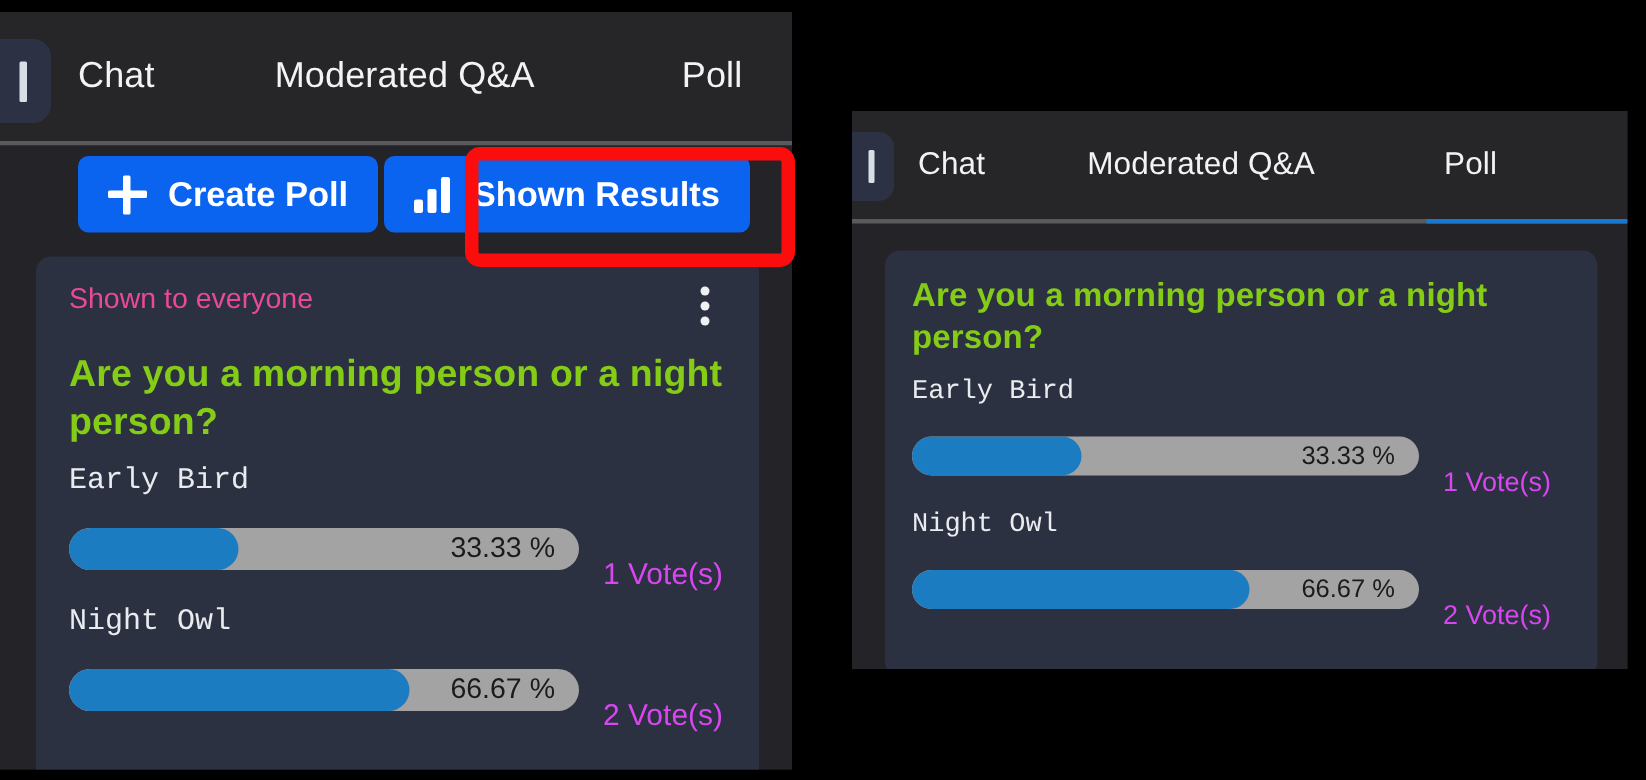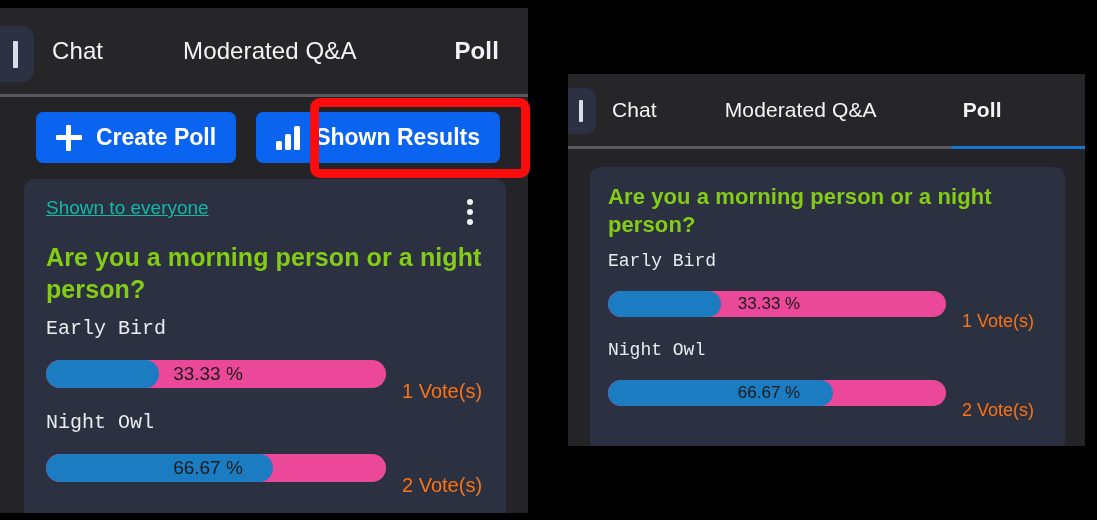--- a/index.html
+++ b/index.html
@@ -71,21 +71,21 @@
     height: 86px;
     display: flex;
     align-items: center;
   }
   .tab {
     color: #f2f3f5;
     font-size: 24px;
     white-space: nowrap;
     letter-spacing: .1px;
   }
-  .tab.bold { font-weight: bold; }
+  .tab.bold { font-weight: normal; }
 
   .divider {
     position: relative;
     height: 3px;
     background: #5a5a5e;
   }
   .divider .active-ind {
     position: absolute;
     height: 3px;
     background: #1878d0;
@@ -97,22 +97,22 @@
     position: relative;
     background: #242428;
     height: 416px;
   }
 
   
   .actions {
     display: flex;
     justify-content: flex-end;
     align-items: center;
-    padding: 15px 28px 0 0;
-    gap: 20px;
+    padding: 7px 28px 0 0;
+    gap: 4px;
   }
   .btn {
     display: inline-flex;
     align-items: center;
     gap: 14px;
     background: #0b64f0;
     color: #ffffff;
     border: none;
     border-radius: 7px;
     font-family: "Liberation Sans", sans-serif;
@@ -159,23 +159,22 @@
     background: #2b3141;
     border-radius: 10px;
     padding: 18px 22px 28px 22px;
   }
   .card-head {
     display: flex;
     align-items: flex-start;
     justify-content: space-between;
   }
   .shown-label {
-    color: #14b8a6;
+    color: #ec4899;
     font-size: 19px;
-    text-decoration: underline;
   }
   .kebab {
     width: 28px; height: 30px;
     display: flex; flex-direction: column; align-items: center; justify-content: space-between;
     cursor: pointer;
     padding: 2px 0;
   }
   .kebab span {
     display:block; width: 6px; height: 6px; border-radius: 50%; background: #f0f1f4;
   }
@@ -196,43 +195,43 @@
   }
   .opt-row {
     display: flex;
     align-items: center;
     gap: 16px;
     margin-bottom: 8px;
   }
   .bar-track {
     position: relative;
     height: 28px;
-    background: #ec4899;
+    background: #a3a3a3;
     border-radius: 14px;
     flex: 0 0 auto;
     overflow: hidden;
     display: flex;
     align-items: center;
-    justify-content: center;
+    justify-content: flex-end;
   }
   .bar-fill {
     position: absolute;
     left: 0; top: 0; bottom: 0;
     background: #1c7cc2;
     border-radius: 14px;
   }
   .bar-pct {
     position: relative;
     z-index: 2;
     color: #1b1b1b;
     font-size: 19px;
     padding-right: 16px;
   }
   .vote-count {
-    color: #f97316;
+    color: #d946ef;
     font-size: 20px;
     white-space: nowrap;
     margin-top: 36px;
   }
 
   
   .panel-right {
     position: absolute;
     left: 556px;
     top: 62px;

